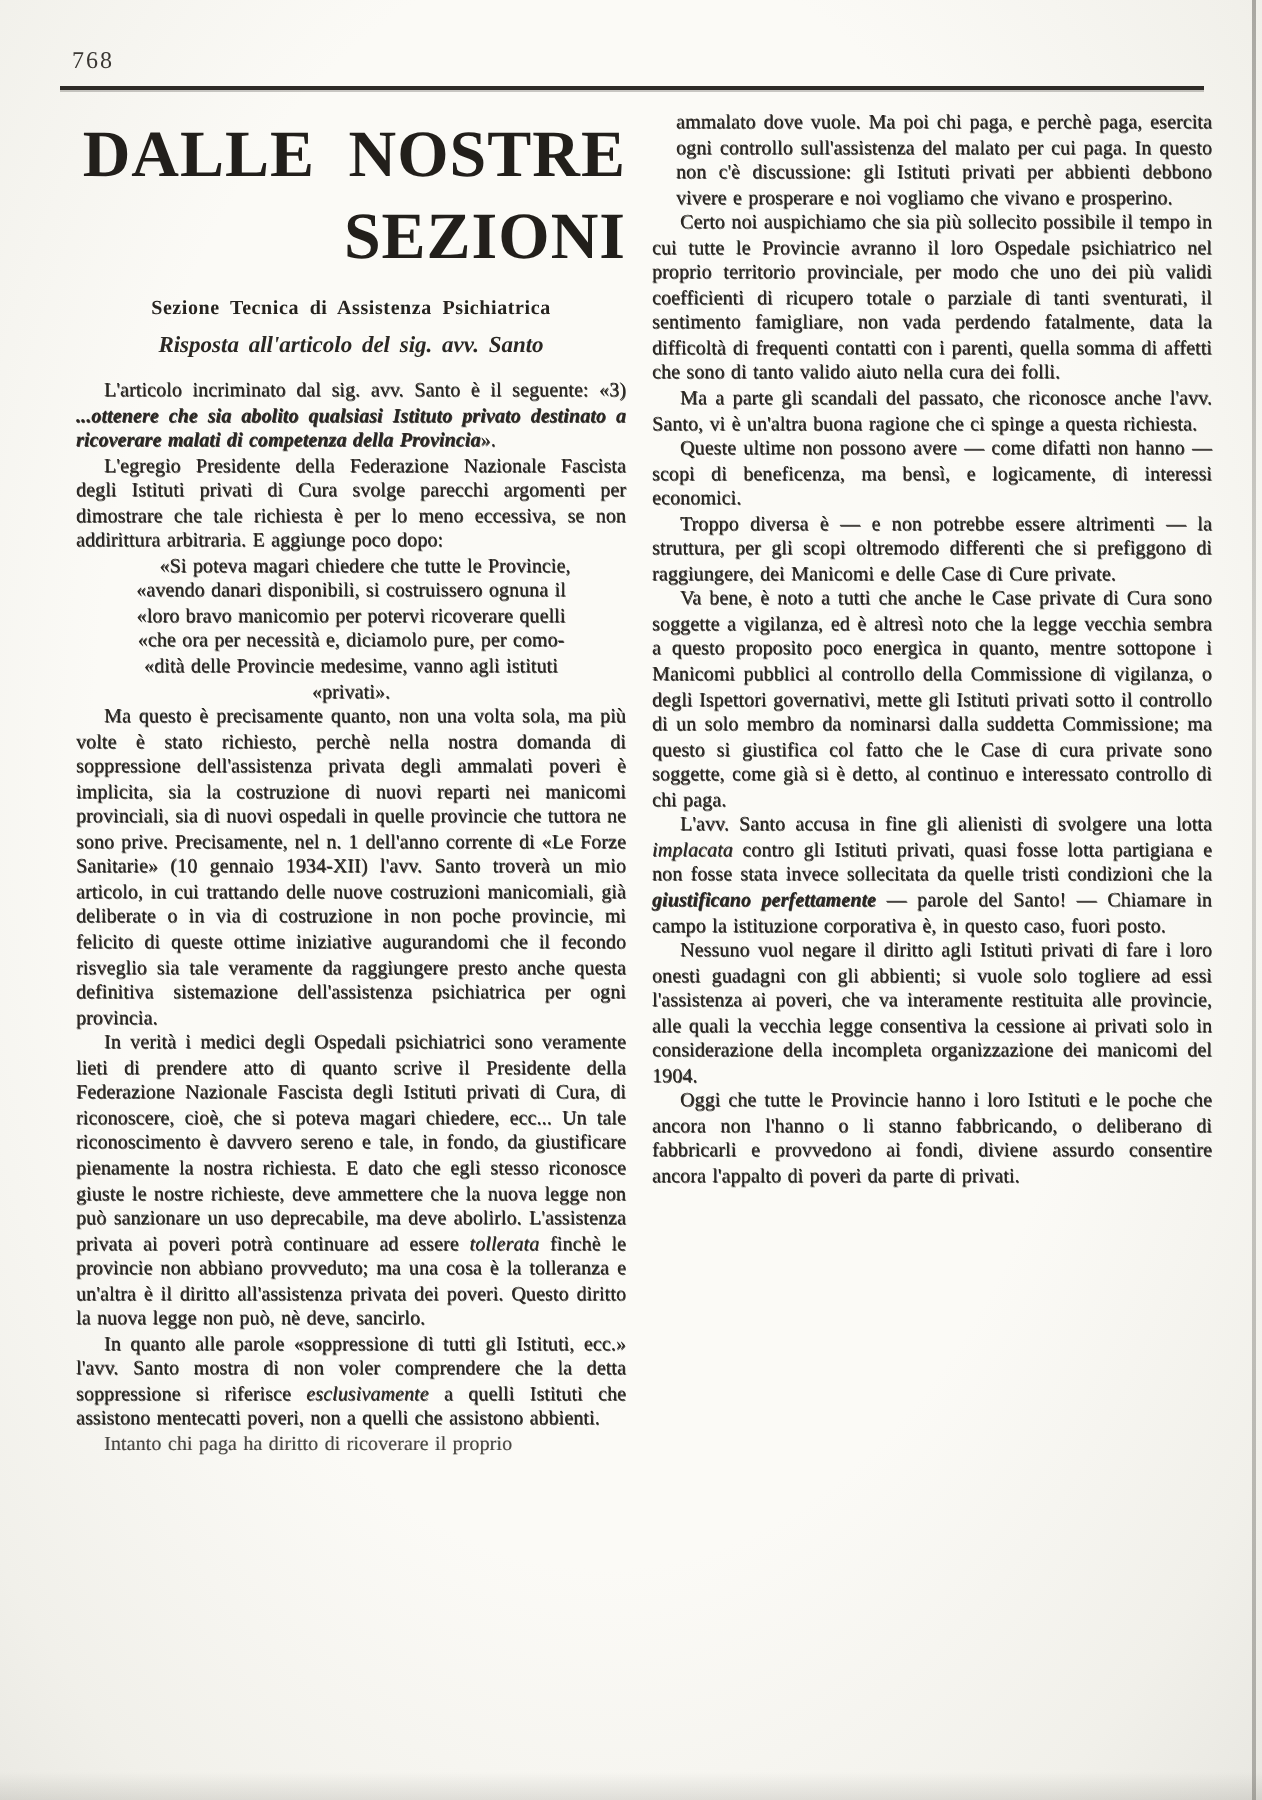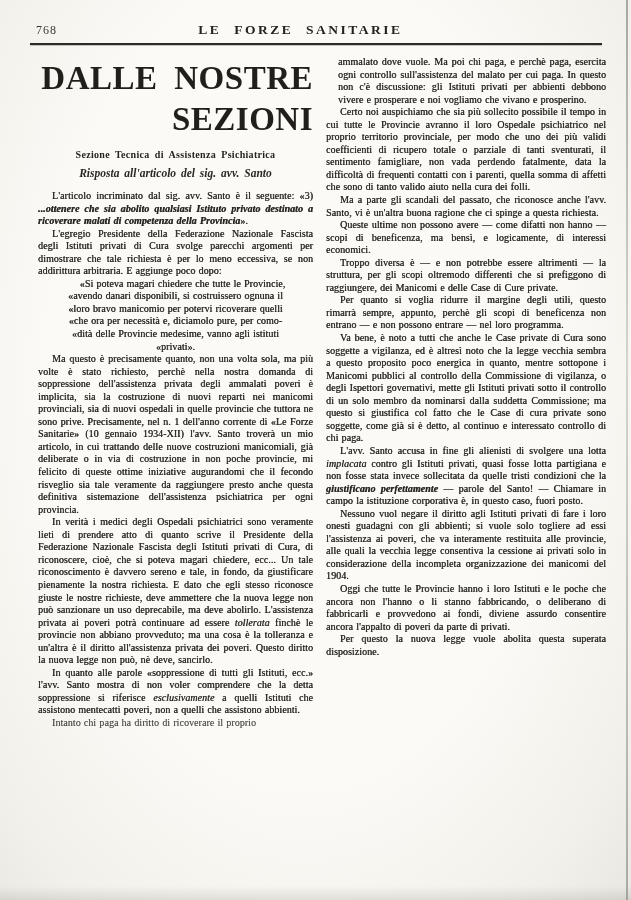--- a/index.html
+++ b/index.html
@@ -73,21 +73,20 @@
   .colbody .bi { font-style: italic; font-weight: bold; }
   .colbody p.faded { color: rgba(42,39,35,.72); text-shadow: .25px .2px 0 rgba(42,39,35,.5); }
 </style>
 </head>
 <body>
 
 <div class="page">
 
   <div class="masthead">
     <span class="pageno">768</span>
-    <span class="journal-title">LE FORZE SANITARIE</span>
   </div>
 
   <div class="head-rule"></div>
 
   <div class="cols">
 
     <div class="col-left">
       <h1 class="article-title">
         <span>DALLE NOSTRE</span>
         <span>SEZIONI</span>
@@ -110,26 +109,24 @@
         </div>
     </div>
 
     <div class="col-right">
       <div class="colbody">
           <p class="para noindent"><span>ammalato dove vuole. Ma poi chi paga, e perchè paga, esercita ogni controllo sull'assistenza del malato per cui paga. In questo non c'è discussione: gli Istituti privati per abbienti debbono vivere e prosperare e noi vogliamo che vivano e prosperino.</span></p>
           <p class="para"><span>Certo noi auspichiamo che sia più sollecito possibile il tempo in cui tutte le Provincie avranno il loro Ospedale psichiatrico nel proprio territorio provinciale, per modo che uno dei più validi coefficienti di ricupero totale o parziale di tanti sventurati, il sentimento famigliare, non vada perdendo fatalmente, data la difficoltà di frequenti contatti con i parenti, quella somma di affetti che sono di tanto valido aiuto nella cura dei folli.</span></p>
           <p class="para"><span>Ma a parte gli scandali del passato, che riconosce anche l'avv. Santo, vi è un'altra buona ragione che ci spinge a questa richiesta.</span></p>
           <p class="para"><span>Queste ultime non possono avere — come difatti non hanno — scopi di beneficenza, ma bensì, e logicamente, di interessi economici.</span></p>
           <p class="para"><span>Troppo diversa è — e non potrebbe essere altrimenti — la struttura, per gli scopi oltremodo differenti che si prefiggono di raggiungere, dei Manicomi e delle Case di Cure private.</span></p>
-          <p class="para"><span>Per quanto si voglia ridurre il margine degli utili, questo rimarrà sempre, appunto, perchè gli scopi di beneficenza non entrano — e non possono entrare — nel loro programma.</span></p>
           <p class="para"><span>Va bene, è noto a tutti che anche le Case private di Cura sono soggette a vigilanza, ed è altresì noto che la legge vecchia sembra a questo proposito poco energica in quanto, mentre sottopone i Manicomi pubblici al controllo della Commissione di vigilanza, o degli Ispettori governativi, mette gli Istituti privati sotto il controllo di un solo membro da nominarsi dalla suddetta Commissione; ma questo si giustifica col fatto che le Case di cura private sono soggette, come già si è detto, al continuo e interessato controllo di chi paga.</span></p>
           <p class="para"><span>L'avv. Santo accusa in fine gli alienisti di svolgere una lotta </span><span class="i">implacata</span><span> contro gli Istituti privati, quasi fosse lotta partigiana e non fosse stata invece sollecitata da quelle tristi condizioni che la </span><span class="bi">giustificano perfettamente</span><span> — parole del Santo! — Chiamare in campo la istituzione corporativa è, in questo caso, fuori posto.</span></p>
           <p class="para"><span>Nessuno vuol negare il diritto agli Istituti privati di fare i loro onesti guadagni con gli abbienti; si vuole solo togliere ad essi l'assistenza ai poveri, che va interamente restituita alle provincie, alle quali la vecchia legge consentiva la cessione ai privati solo in considerazione della incompleta organizzazione dei manicomi del 1904.</span></p>
           <p class="para"><span>Oggi che tutte le Provincie hanno i loro Istituti e le poche che ancora non l'hanno o li stanno fabbricando, o deliberano di fabbricarli e provvedono ai fondi, diviene assurdo consentire ancora l'appalto di poveri da parte di privati.</span></p>
-          <p class="para"><span>Per questo la nuova legge vuole abolita questa superata disposizione.</span></p>
         </div>
     </div>
 
   </div>
 
   <div class="scan-edge-right"></div>
   <div class="scan-shadow-bottom"></div>
 
 </div>
 

